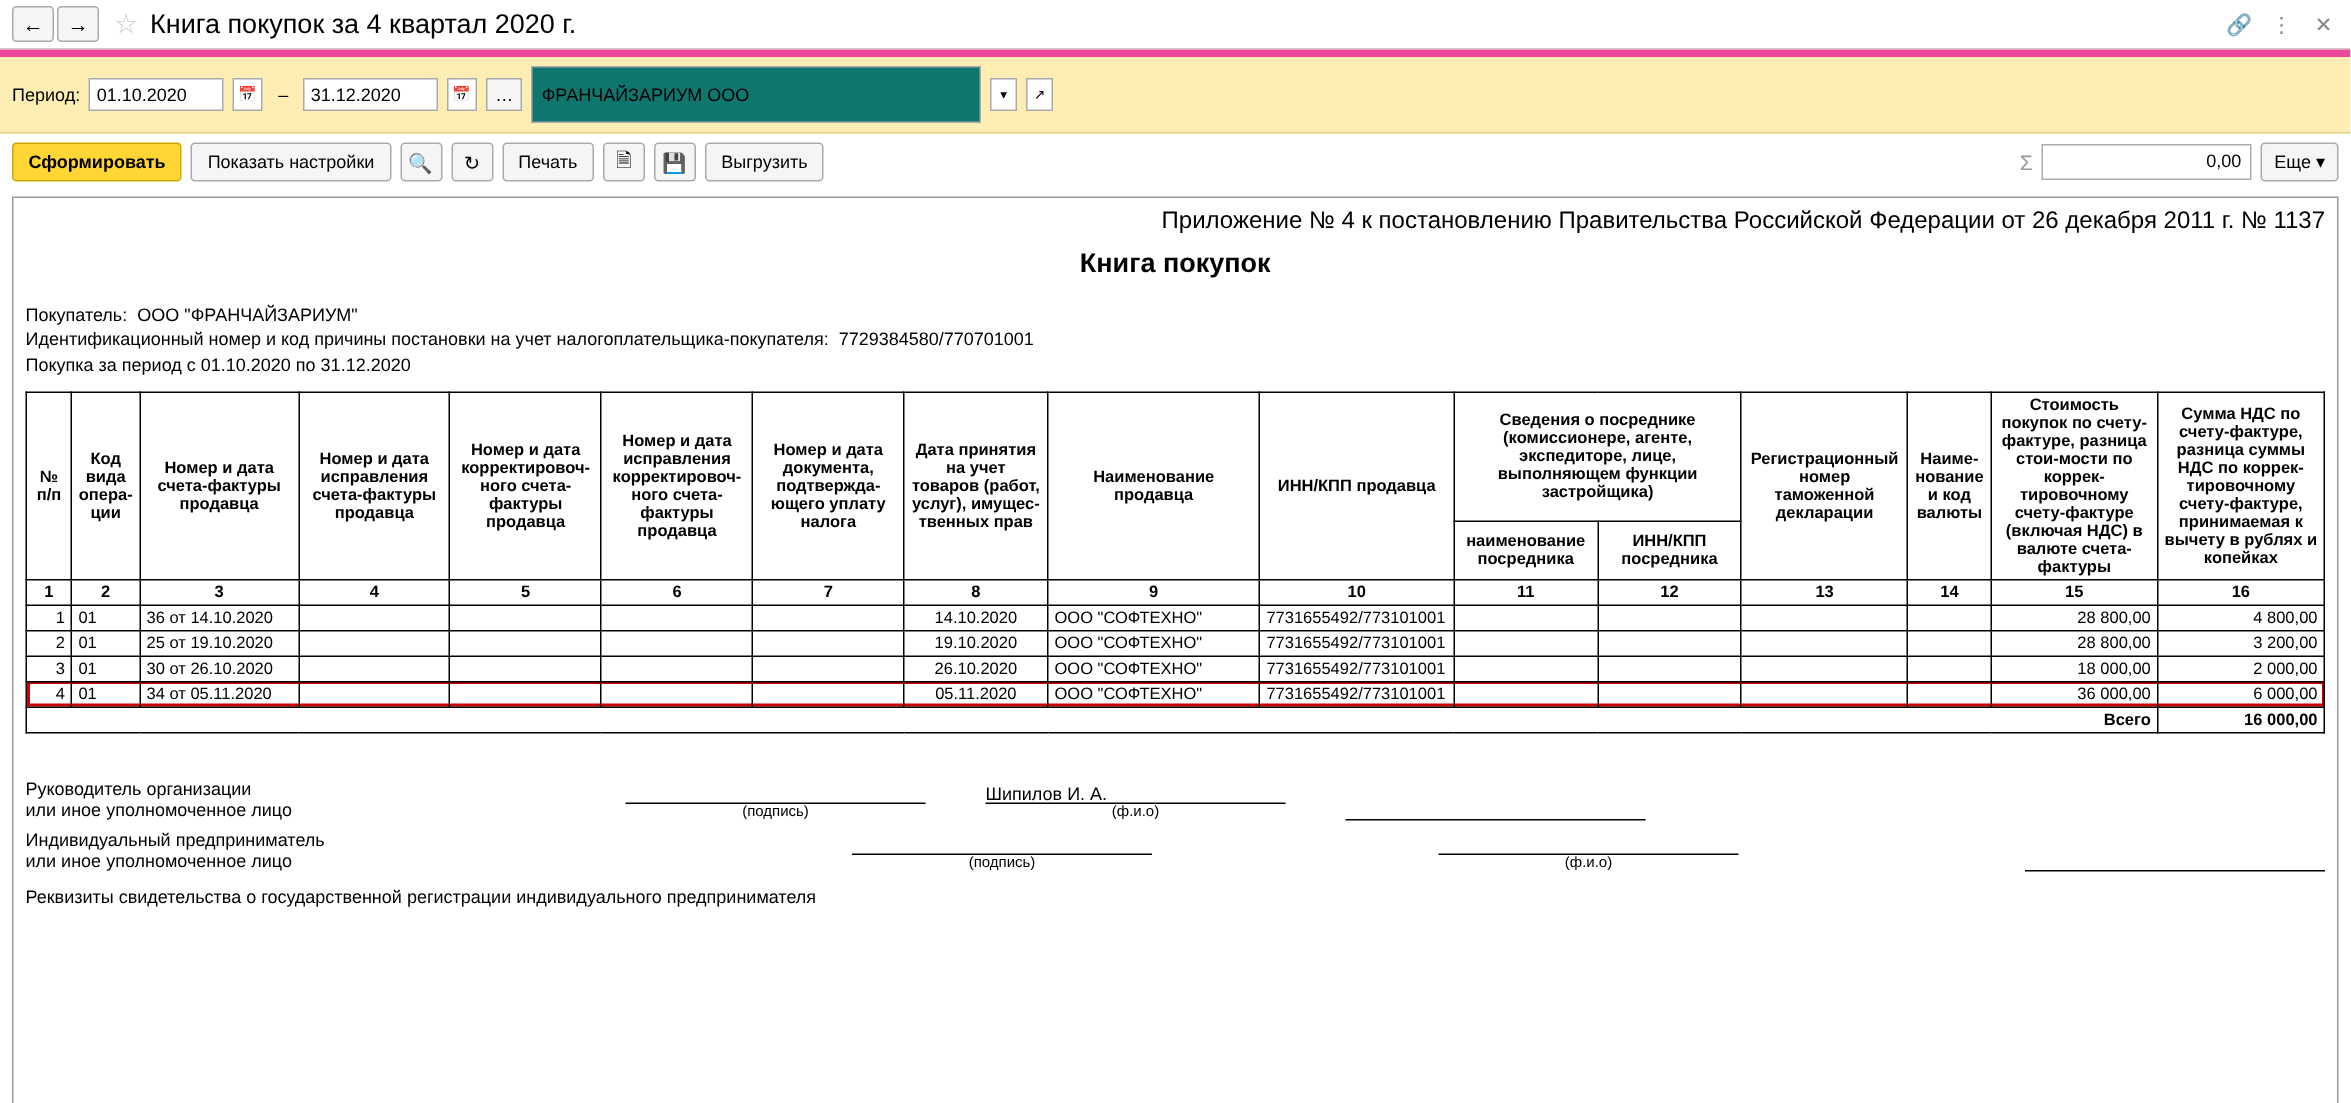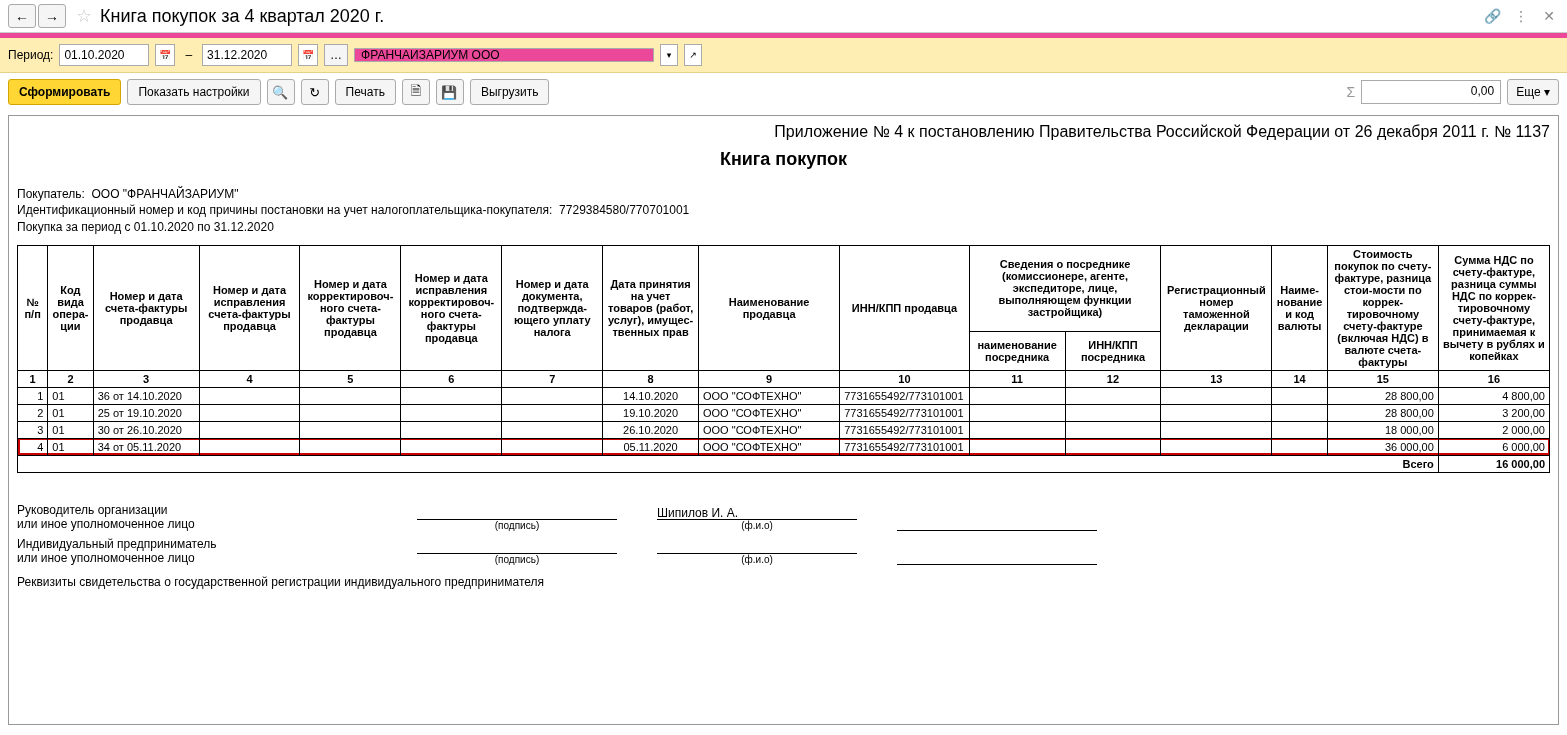--- a/index.html
+++ b/index.html
@@ -11,21 +11,21 @@
 .title-text { font-size: 18px; font-weight: normal; flex: 1; }
 .title-right { display: flex; align-items: center; gap: 8px; }
 .link-icon, .menu-icon, .close-icon { width: 20px; height: 20px; display: flex; align-items: center; justify-content: center; color: #888; cursor: pointer; font-size: 14px; }
 
 .toolbar-period { background: #ffeeb3; padding: 6px 8px; display: flex; align-items: center; gap: 6px; border-top: 5px solid #ec4899; border-bottom: 1px solid #e5d28a; }
 .period-label { font-size: 12px; }
 .date-input { width: 90px; height: 22px; border: 1px solid #aaa; background: #fff; padding: 0 4px; font-size: 12px; }
 .date-btn { width: 20px; height: 22px; border: 1px solid #aaa; background: #fff; display: flex; align-items: center; justify-content: center; cursor: pointer; font-size: 10px; }
 .dash { margin: 0 4px; }
 .dots-btn { width: 24px; height: 22px; border: 1px solid #aaa; background: #f5f5f5; display: flex; align-items: center; justify-content: center; cursor: pointer; }
-.org-input { width: 300px; height: 14px; border: 1px solid #aaa; background: #ec4899; padding: 0 6px; font-size: 12px; }
+.org-input { width: 300px; height: 38px; border: 1px solid #aaa; background: #0f766e; padding: 0 6px; font-size: 12px; }
 .org-dd { width: 18px; height: 22px; border: 1px solid #aaa; background: #fff; display: flex; align-items: center; justify-content: center; cursor: pointer; font-size: 9px; }
 
 .toolbar-actions { padding: 6px 8px; display: flex; align-items: center; gap: 6px; }
 .btn { height: 26px; padding: 0 10px; border: 1px solid #aaa; background: #f5f5f5; border-radius: 3px; cursor: pointer; font-size: 12px; display: flex; align-items: center; }
 .btn-primary { background: #ffd633; border-color: #d4a500; font-weight: bold; }
 .icon-btn { width: 28px; height: 26px; border: 1px solid #aaa; background: #f5f5f5; border-radius: 3px; display: flex; align-items: center; justify-content: center; cursor: pointer; font-size: 13px; }
 .spacer { flex: 1; }
 .sum-box { width: 140px; height: 24px; border: 1px solid #aaa; background: #fff; text-align: right; padding: 3px 6px; font-size: 12px; }
 .more-btn { height: 26px; padding: 0 8px; border: 1px solid #aaa; background: #f5f5f5; border-radius: 3px; cursor: pointer; font-size: 12px; }
 
@@ -246,21 +246,21 @@
         <div class="sig-caption-under">(подпись)</div>
       </div>
       <div style="width:200px;margin-right:40px;">
         <div style="border-bottom:1px solid #000;height:14px;text-align:left;">Шипилов И. А.</div>
         <div class="sig-caption-under">(ф.и.о)</div>
       </div>
       <div style="width:200px;">
         <div style="border-bottom:1px solid #000;height:14px;"></div>
       </div>
     </div>
-    <div class="sig-row" style="">
+    <div class="sig-row" style="justify-content:space-between;">
       <div class="sig-label">
         <div>Индивидуальный предприниматель</div>
         <div>или иное уполномоченное лицо</div>
       </div>
       <div style="width:200px;margin-right:40px;">
         <div style="border-bottom:1px solid #000;height:14px;"></div>
         <div class="sig-caption-under">(подпись)</div>
       </div>
       <div style="width:200px;margin-right:40px;">
         <div style="border-bottom:1px solid #000;height:14px;"></div>

